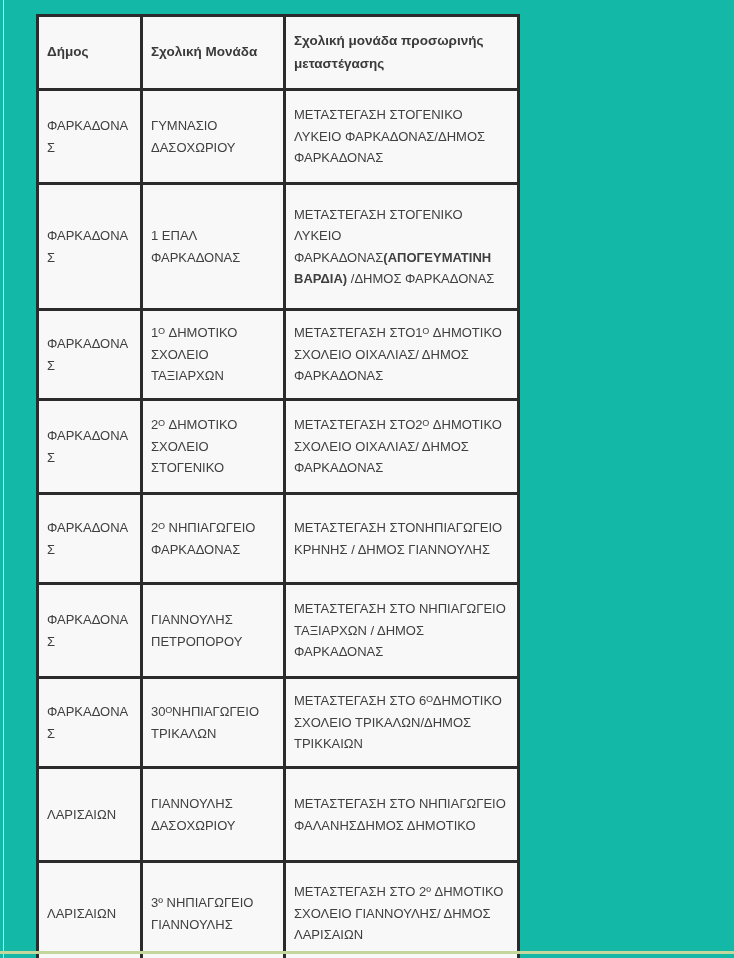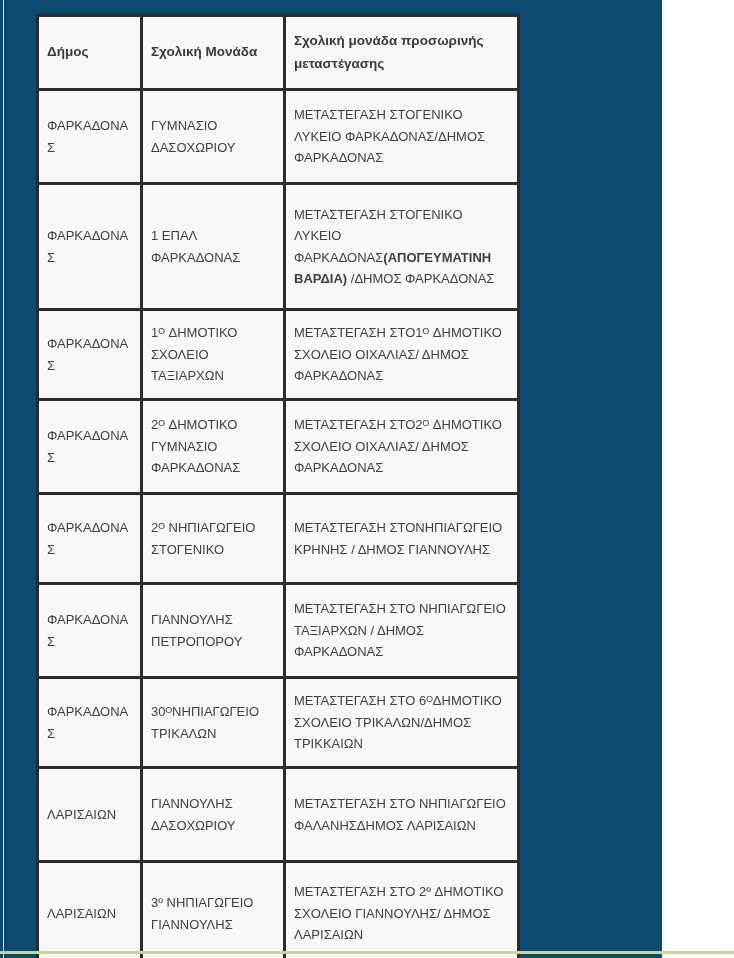--- a/index.html
+++ b/index.html
@@ -7,23 +7,23 @@
     padding: 0;
     background: #ffffff;
     width: 734px;
     height: 958px;
     overflow: hidden;
     font-family: "Liberation Sans", "DejaVu Sans", sans-serif;
     color: #3f3f3f;
   }
   .page {
     position: relative;
-    width: 662px;
+    width: 734px;
     height: 958px;
-    background: #0c4a6e;
+    background: #14b8a6;
   }
   .left-edge-line {
     position: absolute;
     left: 3px;
     top: 0;
     width: 1px;
     height: 958px;
     background: #d9d9d9;
   }
   .green-divider {
@@ -106,42 +106,42 @@
         <td>1 ΕΠΑΛ ΦΑΡΚΑΔΟΝΑΣ</td>
         <td><span>ΜΕΤΑΣΤΕΓΑΣΗ ΣΤΟΓΕΝΙΚΟ ΛΥΚΕΙΟ ΦΑΡΚΑΔΟΝΑΣ</span><span class="seg-bold">(ΑΠΟΓΕΥΜΑΤΙΝΗ ΒΑΡΔΙΑ)</span><span> /ΔΗΜΟΣ ΦΑΡΚΑΔΟΝΑΣ</span></td>
       </tr>
       <tr class="r2">
         <td>ΦΑΡΚΑΔΟΝΑΣ</td>
         <td>1ᴼ ΔΗΜΟΤΙΚΟ ΣΧΟΛΕΙΟ ΤΑΞΙΑΡΧΩΝ</td>
         <td><span>ΜΕΤΑΣΤΕΓΑΣΗ ΣΤΟ1ᴼ ΔΗΜΟΤΙΚΟ ΣΧΟΛΕΙΟ ΟΙΧΑΛΙΑΣ/ ΔΗΜΟΣ ΦΑΡΚΑΔΟΝΑΣ</span><span class="seg-bold"></span><span></span></td>
       </tr>
       <tr class="r3">
         <td>ΦΑΡΚΑΔΟΝΑΣ</td>
-        <td>2ᴼ ΔΗΜΟΤΙΚΟ ΓΥΜΝΑΣΙΟ ΦΑΡΚΑΔΟΝΑΣ</td>
+        <td>2ᴼ ΔΗΜΟΤΙΚΟ ΣΧΟΛΕΙΟ ΣΤΟΓΕΝΙΚΟ</td>
         <td><span>ΜΕΤΑΣΤΕΓΑΣΗ ΣΤΟ2ᴼ ΔΗΜΟΤΙΚΟ ΣΧΟΛΕΙΟ ΟΙΧΑΛΙΑΣ/ ΔΗΜΟΣ ΦΑΡΚΑΔΟΝΑΣ</span><span class="seg-bold"></span><span></span></td>
       </tr>
       <tr class="r4">
         <td>ΦΑΡΚΑΔΟΝΑΣ</td>
-        <td>2ᴼ ΝΗΠΙΑΓΩΓΕΙΟ ΣΤΟΓΕΝΙΚΟ</td>
+        <td>2ᴼ ΝΗΠΙΑΓΩΓΕΙΟ ΦΑΡΚΑΔΟΝΑΣ</td>
         <td><span>ΜΕΤΑΣΤΕΓΑΣΗ ΣΤΟΝΗΠΙΑΓΩΓΕΙΟ ΚΡΗΝΗΣ / ΔΗΜΟΣ ΓΙΑΝΝΟΥΛΗΣ</span><span class="seg-bold"></span><span></span></td>
       </tr>
       <tr class="r5">
         <td>ΦΑΡΚΑΔΟΝΑΣ</td>
         <td>ΓΙΑΝΝΟΥΛΗΣ ΠΕΤΡΟΠΟΡΟΥ</td>
         <td><span>ΜΕΤΑΣΤΕΓΑΣΗ ΣΤΟ ΝΗΠΙΑΓΩΓΕΙΟ ΤΑΞΙΑΡΧΩΝ / ΔΗΜΟΣ ΦΑΡΚΑΔΟΝΑΣ</span><span class="seg-bold"></span><span></span></td>
       </tr>
       <tr class="r6">
         <td>ΦΑΡΚΑΔΟΝΑΣ</td>
         <td>30ᴼΝΗΠΙΑΓΩΓΕΙΟ ΤΡΙΚΑΛΩΝ</td>
         <td><span>ΜΕΤΑΣΤΕΓΑΣΗ ΣΤΟ 6ᴼΔΗΜΟΤΙΚΟ ΣΧΟΛΕΙΟ ΤΡΙΚΑΛΩΝ/ΔΗΜΟΣ ΤΡΙΚΚΑΙΩΝ</span><span class="seg-bold"></span><span></span></td>
       </tr>
       <tr class="r7">
         <td>ΛΑΡΙΣΑΙΩΝ</td>
         <td>ΓΙΑΝΝΟΥΛΗΣ ΔΑΣΟΧΩΡΙΟΥ</td>
-        <td><span>ΜΕΤΑΣΤΕΓΑΣΗ ΣΤΟ ΝΗΠΙΑΓΩΓΕΙΟ ΦΑΛΑΝΗΣΔΗΜΟΣ ΛΑΡΙΣΑΙΩΝ</span><span class="seg-bold"></span><span></span></td>
+        <td><span>ΜΕΤΑΣΤΕΓΑΣΗ ΣΤΟ ΝΗΠΙΑΓΩΓΕΙΟ ΦΑΛΑΝΗΣΔΗΜΟΣ ΔΗΜΟΤΙΚΟ</span><span class="seg-bold"></span><span></span></td>
       </tr>
       <tr class="r8">
         <td>ΛΑΡΙΣΑΙΩΝ</td>
         <td>3º ΝΗΠΙΑΓΩΓΕΙΟ ΓΙΑΝΝΟΥΛΗΣ</td>
         <td><span>ΜΕΤΑΣΤΕΓΑΣΗ ΣΤΟ 2º ΔΗΜΟΤΙΚΟ ΣΧΟΛΕΙΟ ΓΙΑΝΝΟΥΛΗΣ/ ΔΗΜΟΣ ΛΑΡΙΣΑΙΩΝ</span><span class="seg-bold"></span><span></span></td>
       </tr>
     </tbody>
   </table>
 
   <div class="green-divider"></div>

